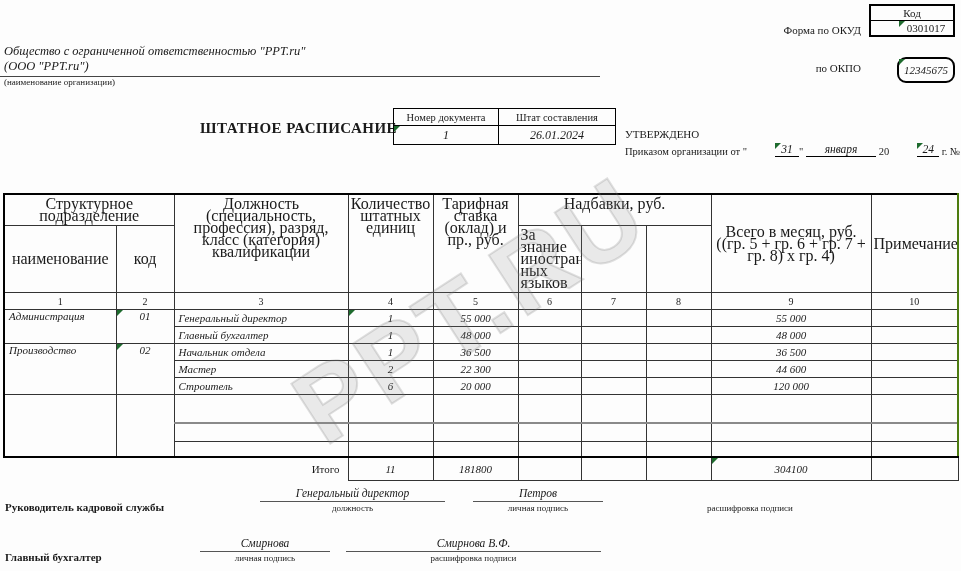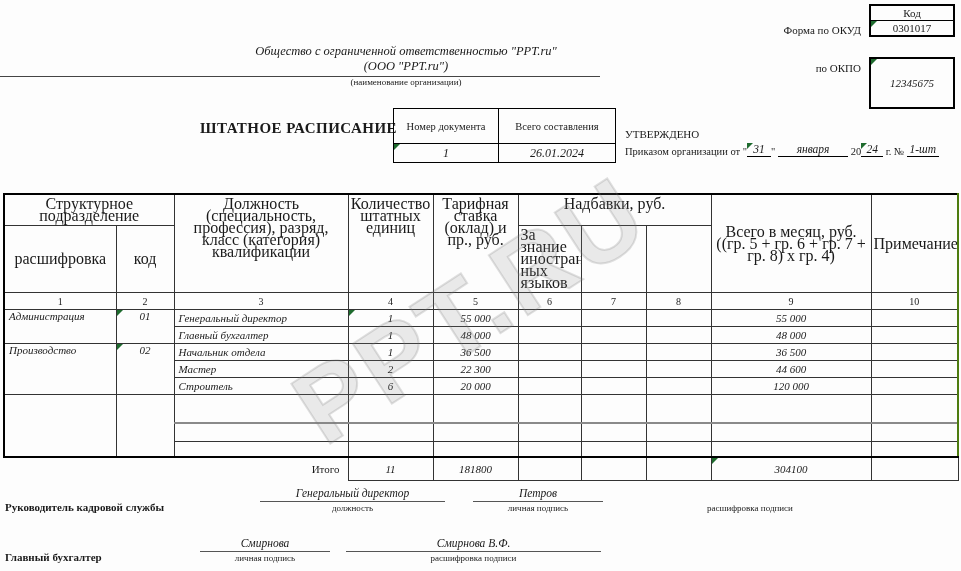--- a/index.html
+++ b/index.html
@@ -1,44 +1,44 @@
 <!DOCTYPE html>
 <html><head>
 <meta charset="utf-8">
 <style>
   * { margin:0; padding:0; box-sizing:border-box; }
   html,body { background:#fff; }
   body { width:961px; height:571px; font-family:"Liberation Serif","DejaVu Serif",serif; color:#1a1a1a; }
   #page { position:relative; width:961px; height:571px; overflow:hidden; background:#fdfdfd; }
 
   
-  .gmark { position:relative; }
+  .gmark { position:relative;margin-left:28px; }
   .gmark::before { content:""; position:absolute; top:0; left:0; width:0; height:0;
     border-top:6px solid #1e6b2e; border-right:6px solid transparent; z-index:3; }
 
   
   #okud { position:absolute; top:4px; right:6px; width:86px; font-size:11px; text-align:center; }
   #okud .cell { border:2px solid #000; }
   #okud .code-head { border-bottom:1px solid #000; padding:1px 2px; }
   #okud .code-val { padding:1px 2px; }
-  #okud .okpo-val { margin-top:20px; padding:18px 2px; font-style:italic; }
+  #okud .okpo-val { margin-top:20px; padding:5px 2px; font-style:italic;border-radius:9px; }
   .okud-label { position:absolute; right:100px; font-size:11px; white-space:nowrap; }
   #lbl-okud { top:24px; }
   #lbl-okpo { top:62px; }
 
   
-  #org { position:absolute; left:16px; top:44px; width:780px; text-align:center; }
+  #org { position:absolute; left:4px; top:44px; width:780px; text-align:left; }
   #org .l1, #org .l2 { font-style:italic; font-size:12.5px; line-height:15px; }
   #org-rule { position:absolute; left:0; top:76px; width:600px; border-bottom:1px solid #444; }
   #org .cap { font-size:9px; margin-top:3px; }
 
   
   #title { position:absolute; left:200px; top:120px; font-size:15px; font-weight:bold; letter-spacing:.5px; }
   #doc-table { position:absolute; left:393px; top:108px; border-collapse:collapse; table-layout:fixed; }
-  #doc-table td { border:1.5px solid #000; text-align:center; font-size:10.5px; padding:1px 4px; height:35px; }
+  #doc-table td { border:1.5px solid #000; text-align:center; font-size:10.5px; padding:1px 4px; height:17px; }
   #doc-table .val { font-style:italic; font-size:12px; height:19px; }
   #period { position:absolute; left:135px; top:162px; font-size:11px; white-space:nowrap; }
   .blank { display:inline-block; border-bottom:1px solid #000; text-align:center;
            font-style:italic; font-size:11.5px; vertical-align:bottom; line-height:13px; }
 
   
   #approval { position:absolute; left:625px; top:128px; width:332px; font-size:11px; }
   #approval .row { margin-bottom:3px; white-space:nowrap; }
   #approval .order { font-size:10.5px; }
   #staff-line { display:flex; align-items:flex-end; }
@@ -108,21 +108,21 @@
   <div id="title">ШТАТНОЕ РАСПИСАНИЕ</div>
 
   <table id="doc-table">
     <colgroup>
         <col style="width:105px">
         <col style="width:117px">
       </colgroup>
     <tbody>
         <tr>
       <td>Номер документа</td>
-      <td>Всего составления</td>
+      <td>Штат составления</td>
     </tr>
     <tr class="val">
       <td class="val gmark">1</td>
       <td class="val">26.01.2024</td>
     </tr>
   </tbody>
     </table>
 
 
   <div id="approval">
@@ -155,21 +155,21 @@
         <tr class="outer-top">
       <th colspan="2" class="b-left">Структурное подразделение</th>
       <th rowspan="2">Должность (специальность, профессия), разряд, класс (категория) квалификации</th>
       <th rowspan="2">Количество штатных единиц</th>
       <th rowspan="2">Тарифная ставка (оклад) и пр., руб.</th>
       <th colspan="3">Надбавки, руб.</th>
       <th rowspan="2" class="vmid">Всего в месяц, руб. ((гр. 5 + гр. 6 + гр. 7 + гр. 8) х гр. 4)</th>
       <th rowspan="2" class="vmid b-right">Примечание</th>
     </tr>
     <tr>
-      <th class="vmid b-left" style="height:66px">расшифровка</th>
+      <th class="vmid b-left" style="height:66px">наименование</th>
       <th class="vmid">код</th>
       <th class="lft">За знание иностран- ных языков</th>
       <th></th>
       <th></th>
     </tr>
     <tr class="nums">
       <td class="b-left">1</td>
       <td>2</td>
       <td>3</td>
       <td>4</td>

